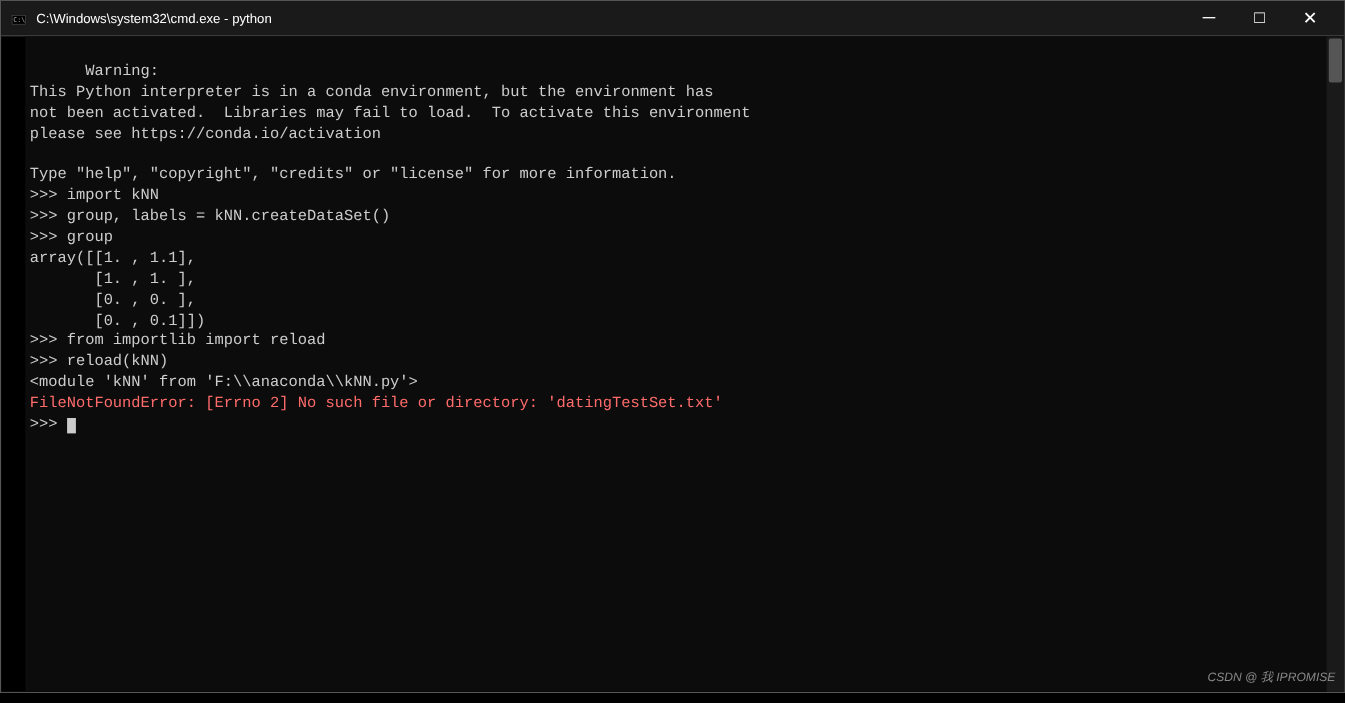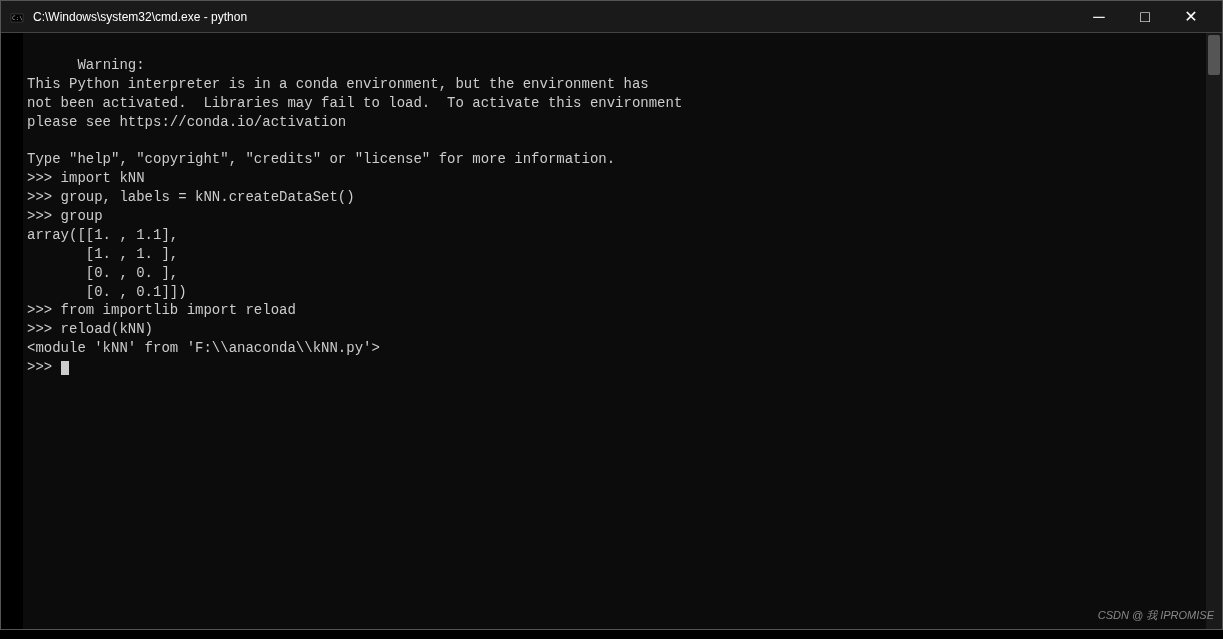--- a/index.html
+++ b/index.html
@@ -177,20 +177,21 @@
 </span><span class="prompt-text">&gt;&gt;&gt; import kNN
 </span><span class="prompt-text">&gt;&gt;&gt; group, labels = kNN.createDataSet()
 </span><span class="prompt-text">&gt;&gt;&gt; group
 </span><span class="normal-text">array([[1. , 1.1],
        [1. , 1. ],
        [0. , 0. ],
        [0. , 0.1]])
 </span><span class="prompt-text">&gt;&gt;&gt; from importlib import reload
 </span><span class="prompt-text">&gt;&gt;&gt; reload(kNN)
 </span><span class="normal-text">&lt;module 'kNN' from 'F:\\anaconda\\kNN.py'&gt;
+</span><span class="error-text">FileNotFoundError: [Errno 2] No such file or directory: 'datingTestSet.txt'
 </span><span class="prompt-text">&gt;&gt;&gt; <span class="cursor"></span></span>
     </div>
 
     <div class="scrollbar">
       <div class="scrollbar-thumb"></div>
     </div>
 
     <div class="watermark">CSDN @ 我 IPROMISE</div>
   </div>
 </div>

